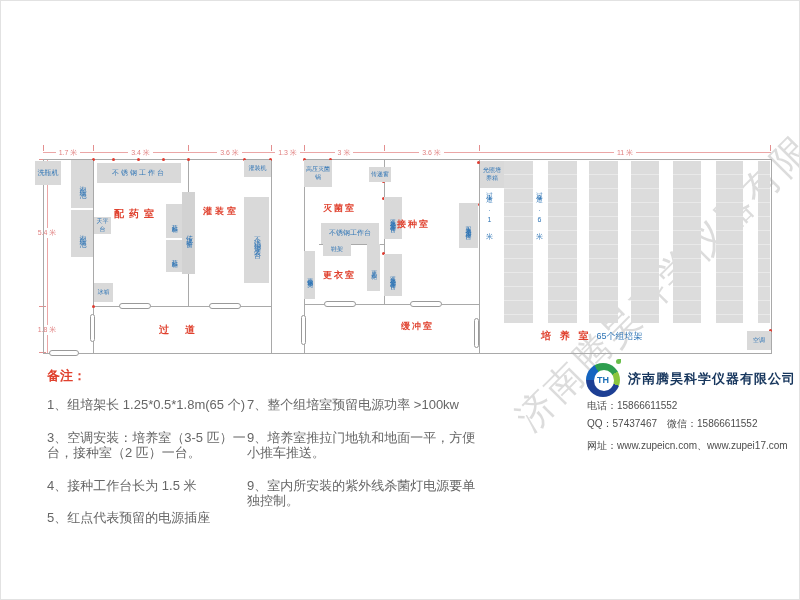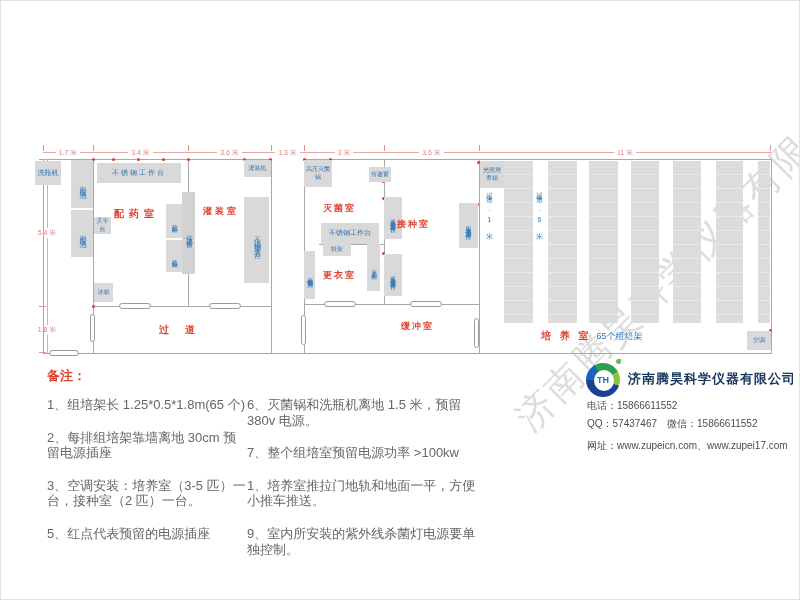--- a/index.html
+++ b/index.html
@@ -180,28 +180,27 @@
   <div class="room" style="left:158px;top:322px;font-size:10px;letter-spacing:16px;">过道</div>
   <div style="position:absolute;left:540px;top:328px;display:flex;align-items:baseline;gap:5px;">
     <span class="room" style="position:static;font-size:10px;letter-spacing:3px;text-align:right;">培 养 室</span>
     <span style="color:#2e74b5;font-size:9px;font-weight:normal;">65个组培架</span>
   </div>
 
   <div class="notes">
     <div class="ttl">备注：</div>
     <div class="ncol" style="left:0;">
       <div>1、组培架长 1.25*0.5*1.8m(65 个)</div>
-      <div>2、每排组培架靠墙离地 30cm 预留电源插座</div>
       <div>3、空调安装：培养室（3-5 匹）一台，接种室（2 匹）一台。</div>
+      <div>4、接种工作台长为 1.5 米</div>
       <div>5、红点代表预留的电源插座</div>
     </div>
     <div class="ncol" style="left:200px;width:230px;">
-      <div>6、灭菌锅和洗瓶机离地 1.5 米，预留 380v 电源。</div>
       <div>7、整个组培室预留电源功率 &gt;100kw</div>
-      <div>1、培养室推拉门地轨和地面一平，方便小推车推送。</div>
+      <div>9、培养室推拉门地轨和地面一平，方便小推车推送。</div>
       <div>9、室内所安装的紫外线杀菌灯电源要单独控制。</div>
     </div>
   </div>
 
   <div class="company">
     <div class="logo">
       <span class="leaf"></span>
       <span class="th">TH</span>
     </div>
     <div class="cname">济南腾昊科学仪器有限公司</div>

